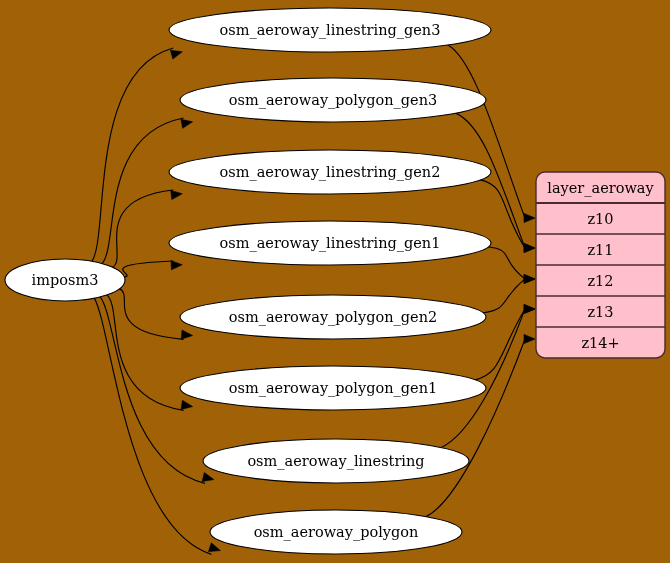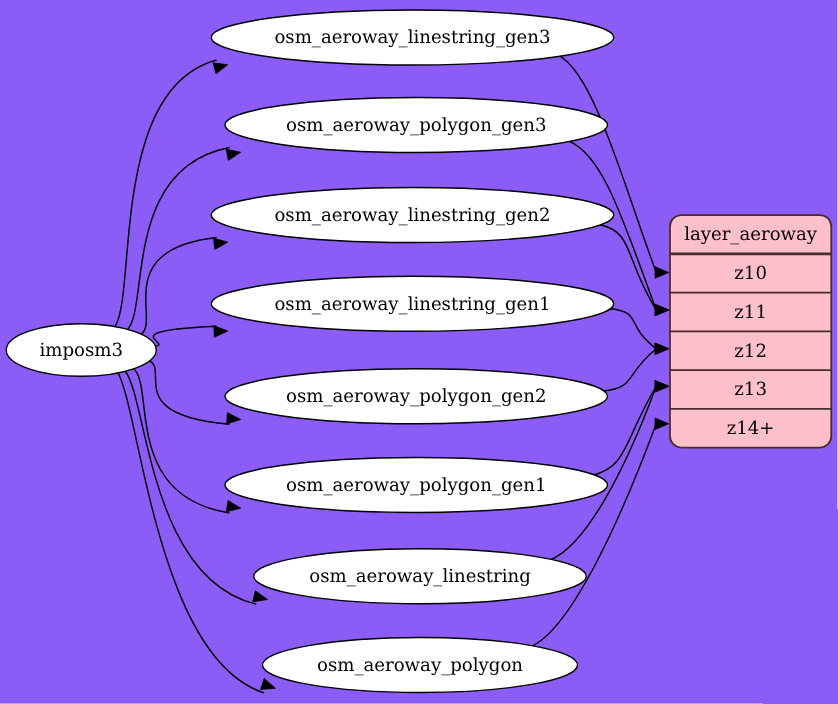--- a/index.html
+++ b/index.html
@@ -4,21 +4,21 @@
 <style>
   html, body {
     margin: 0;
     padding: 0;
     background: #ffffff;
   }
   #canvas {
     position: relative;
     width: 670px;
     height: 563px;
-    background: #8b5cf6;
+    background: #a16207;
     overflow: hidden;
     font-family: "DejaVu Serif", "Liberation Serif", serif;
   }
   #graph-svg {
     position: absolute;
     left: 0;
     top: 0;
     width: 670px;
     height: 563px;
   }

